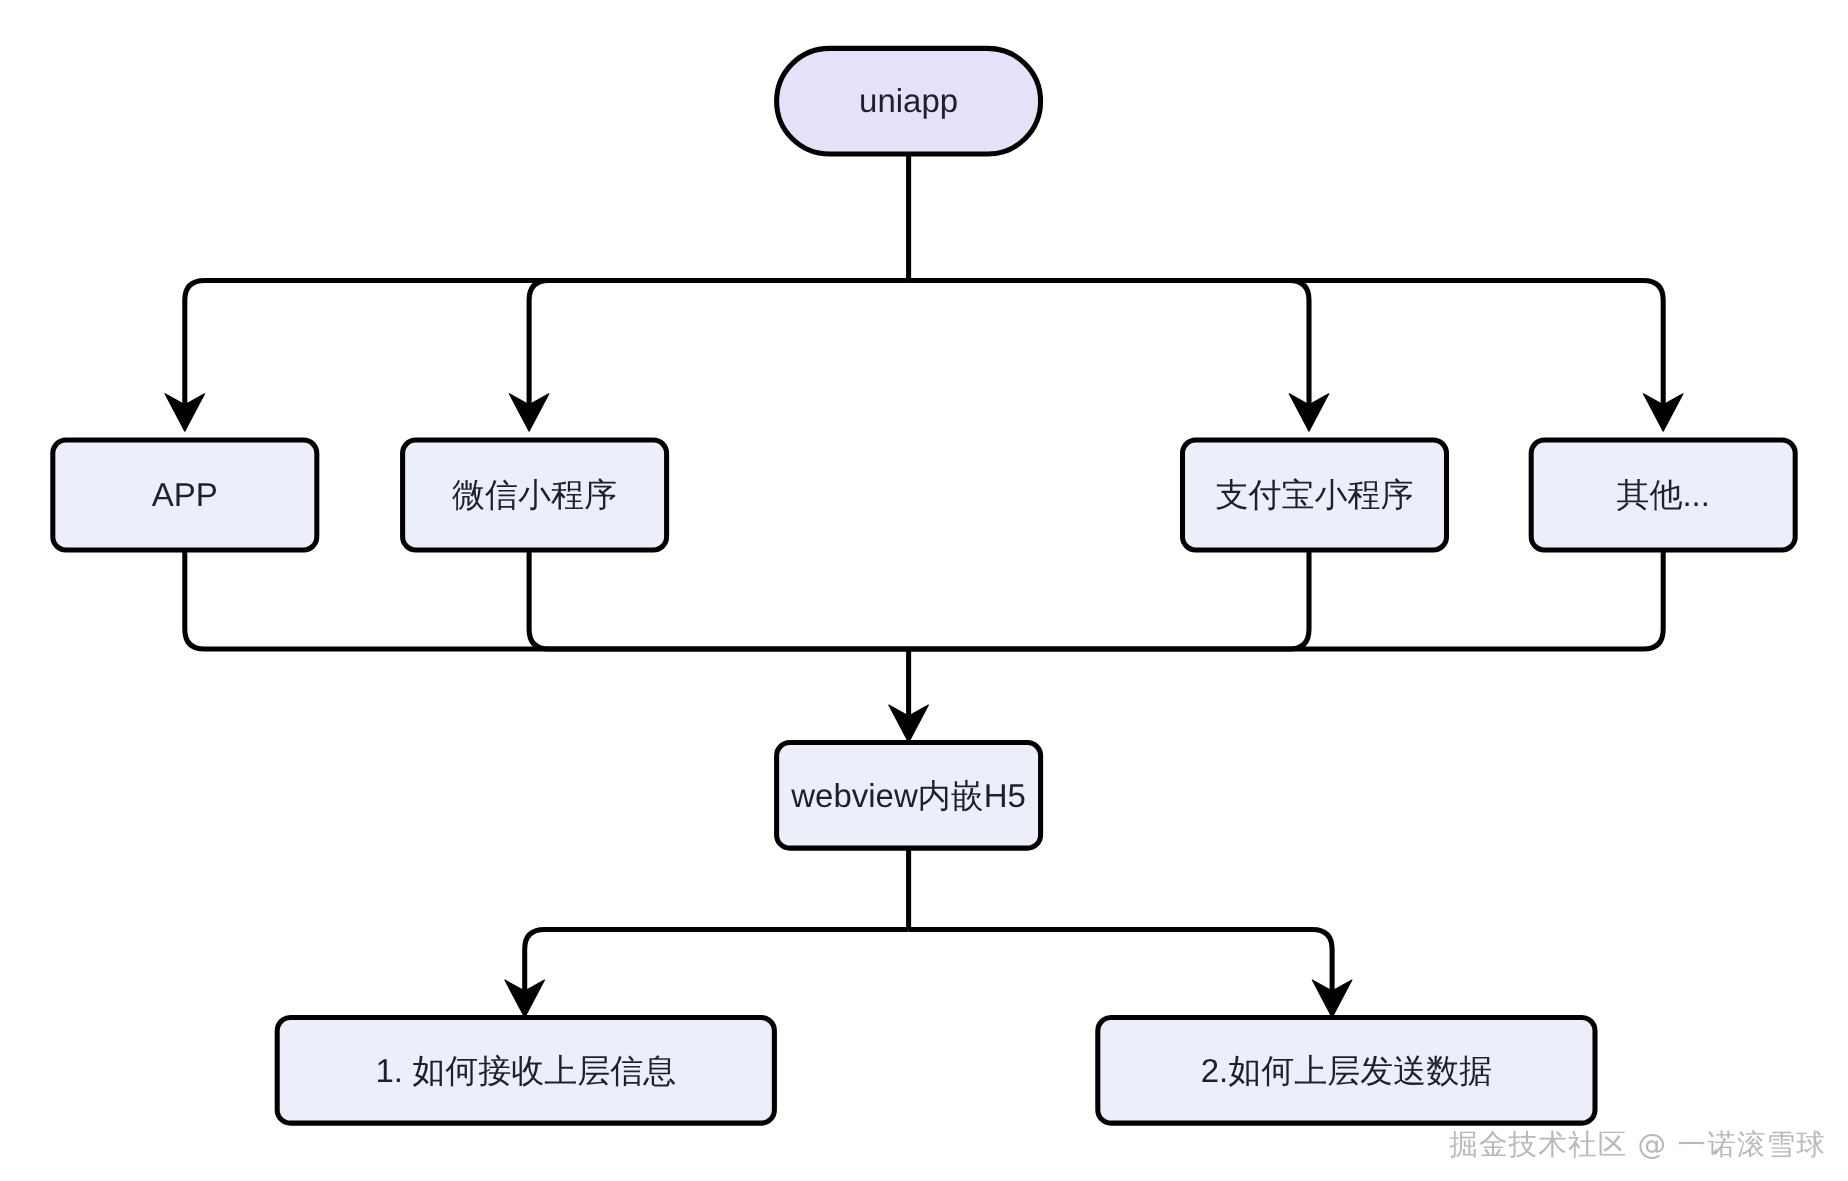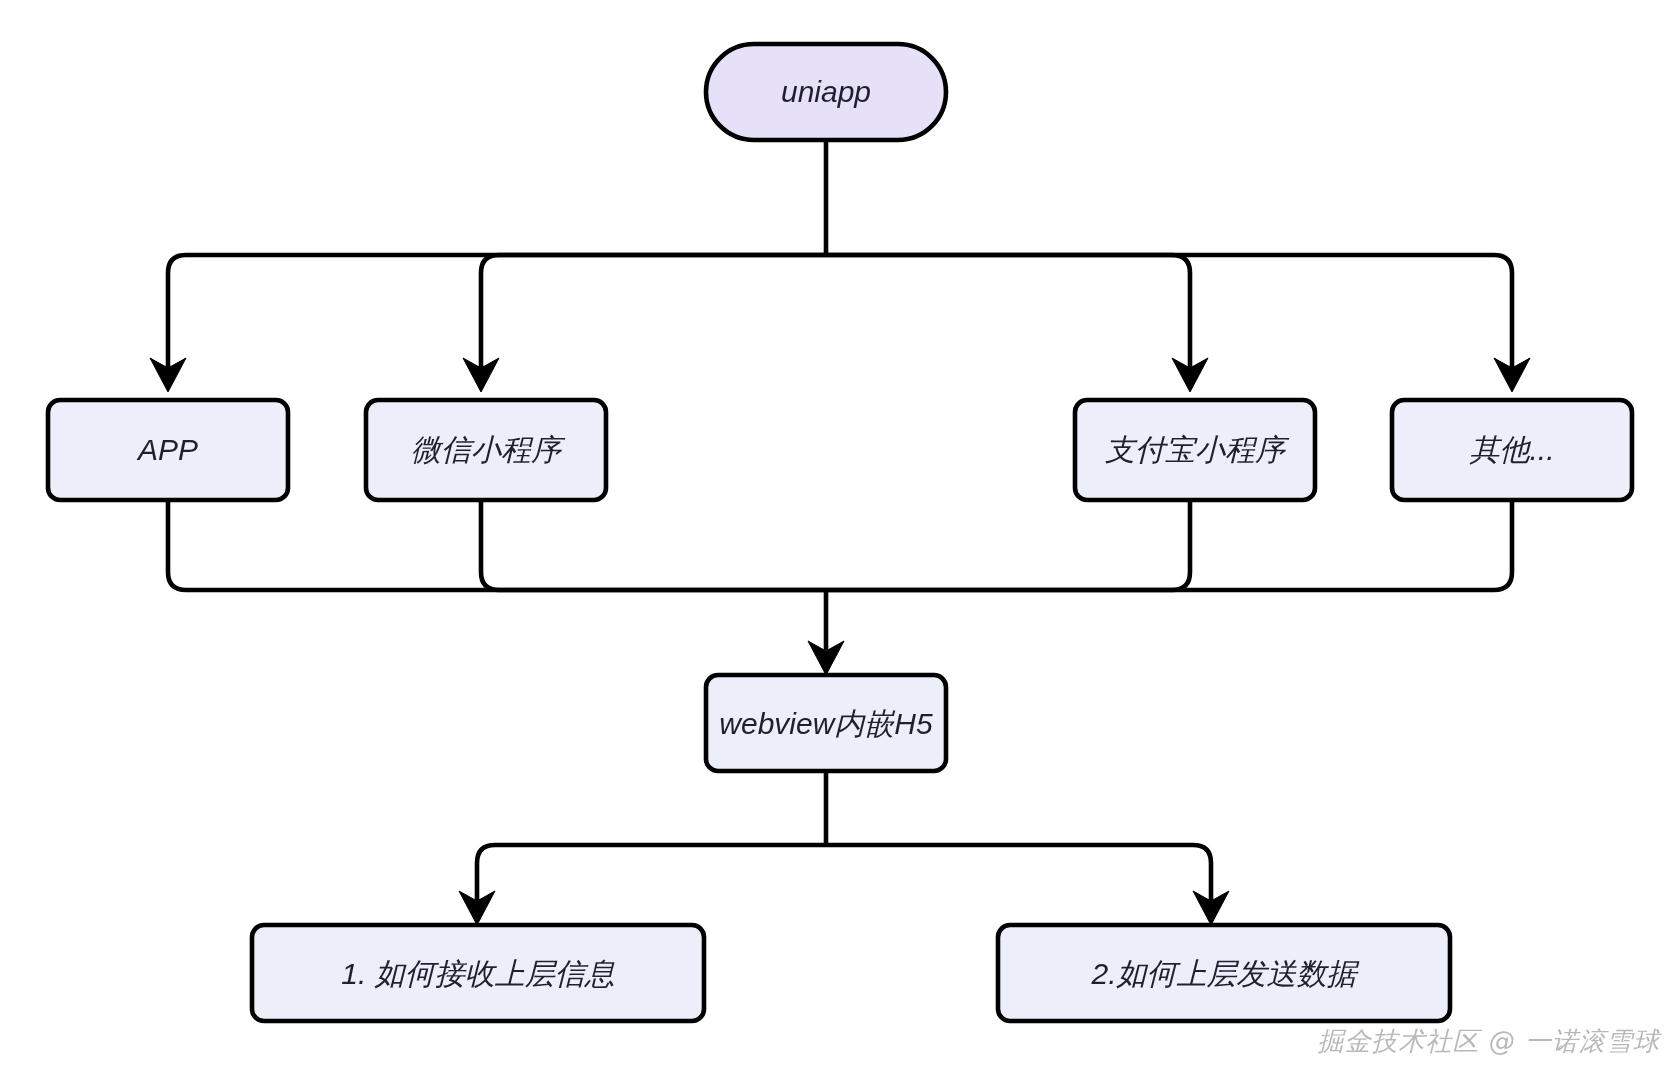--- a/index.html
+++ b/index.html
@@ -13,21 +13,20 @@
     overflow: hidden;
     font-family: "Liberation Sans", "DejaVu Sans", sans-serif;
     position: relative;
   }
   #diagram-root {
     position: absolute;
     left: 0;
     top: 0;
     width: 1680px;
     height: 1074px;
-    font-style: italic;
   }
   svg#flow {
     display: block;
     width: 1680px;
     height: 1074px;
   }
   .edge-path {
     fill: none;
     stroke: #000000;
     stroke-width: 4.6;

